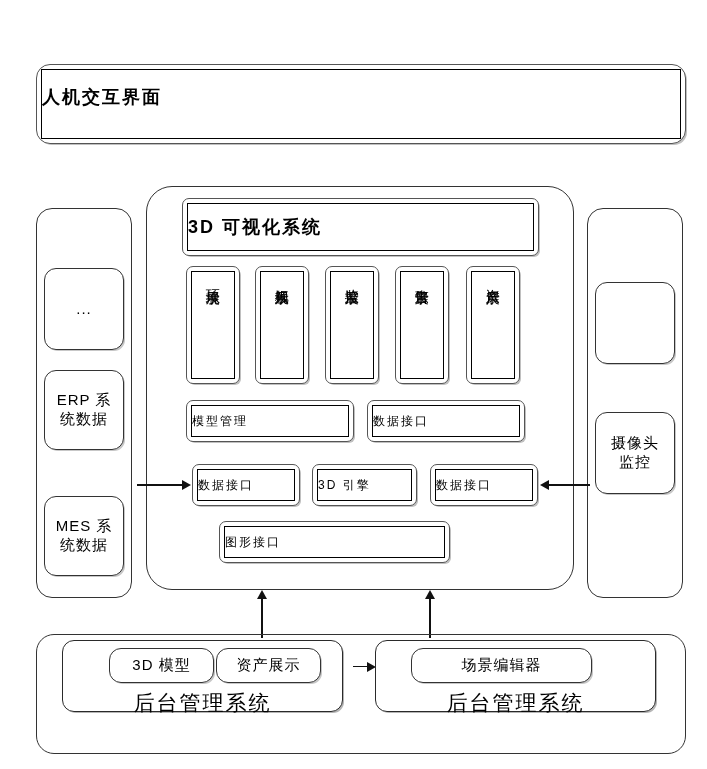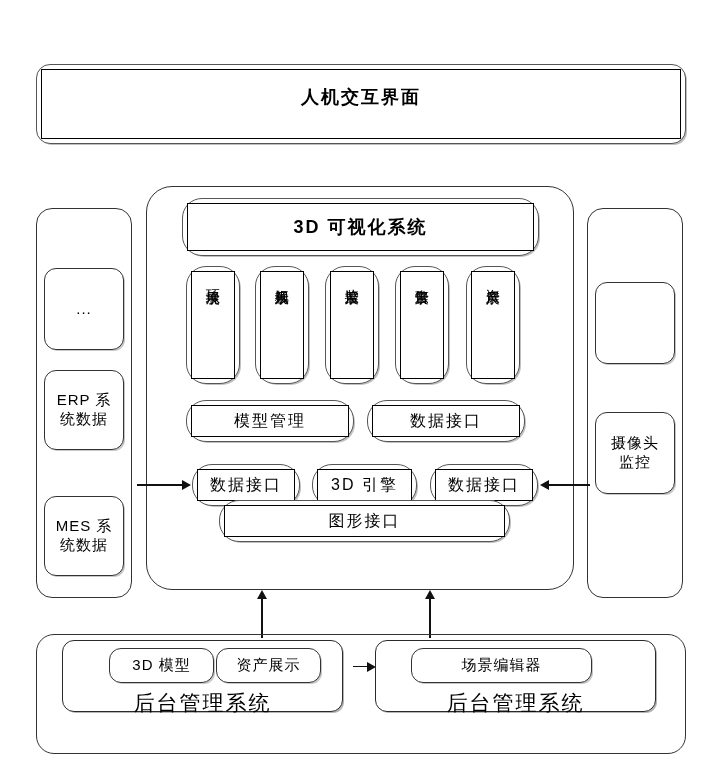--- a/index.html
+++ b/index.html
@@ -12,34 +12,34 @@
 
   
   .rbox{
     position:absolute;box-sizing:border-box;
     border:1px solid #2a2a2a;border-radius:14px;background:#fff;
     box-shadow:2px 2px 0 -1px rgba(120,120,120,.55);
   }
   
   .dbl{
     position:absolute;box-sizing:border-box;
-    border:1px solid #555;border-radius:20px;background:#fff;
+    border:1px solid #555;border-radius:7px;background:#fff;
     box-shadow:2px 2px 0 -1px rgba(130,130,130,.5);
   }
   .dbl > .inner{
     position:absolute;left:4px;top:4px;right:4px;bottom:4px;
     box-sizing:border-box;border:1px solid #000;background:#fff;
-    display:flex;align-items:center;justify-content:center;
+    display:flex;align-items:center;
   }
   .lbl{
     font-size:15px;letter-spacing:1px;white-space:nowrap;line-height:1.25;
     text-align:center;
   }
   .lbl.big{font-size:18px;font-weight:bold;letter-spacing:2px;}
-  .lbl.mid{font-size:16px;letter-spacing:2px;}
+  .lbl.mid{font-size:12px;letter-spacing:2px;}
 
   
   .vbox > .inner{align-items:flex-start;justify-content:center;padding-top:6px;}
   .vtext{
     writing-mode:vertical-rl;text-orientation:upright;
     font-size:14px;letter-spacing:1px;line-height:1.05;
   }
 
   
   .sbox{
@@ -155,21 +155,21 @@
     <div class="inner">
       <span class="lbl mid">3D 引擎</span>
     </div>
   </div>
   <div class="dbl" style="left:430px;top:464px;width:108px;height:42px;">
     <div class="inner">
       <span class="lbl mid">数据接口</span>
     </div>
   </div>
 
-  <div class="dbl" style="left:219px;top:500px;width:291px;height:42px;">
+  <div class="dbl" style="left:219px;top:521px;width:231px;height:42px;">
     <div class="inner">
       <span class="lbl mid">图形接口</span>
     </div>
   </div>
 
   <div class="arrow" style="left:137px;top:480px;width:56px;height:10px;">
     <div class="shaft" style="left:0;top:4px;width:47px;height:1.6px;"></div>
     <div class="head head-r" style="left:45px;top:0;"></div>
   </div>
 

